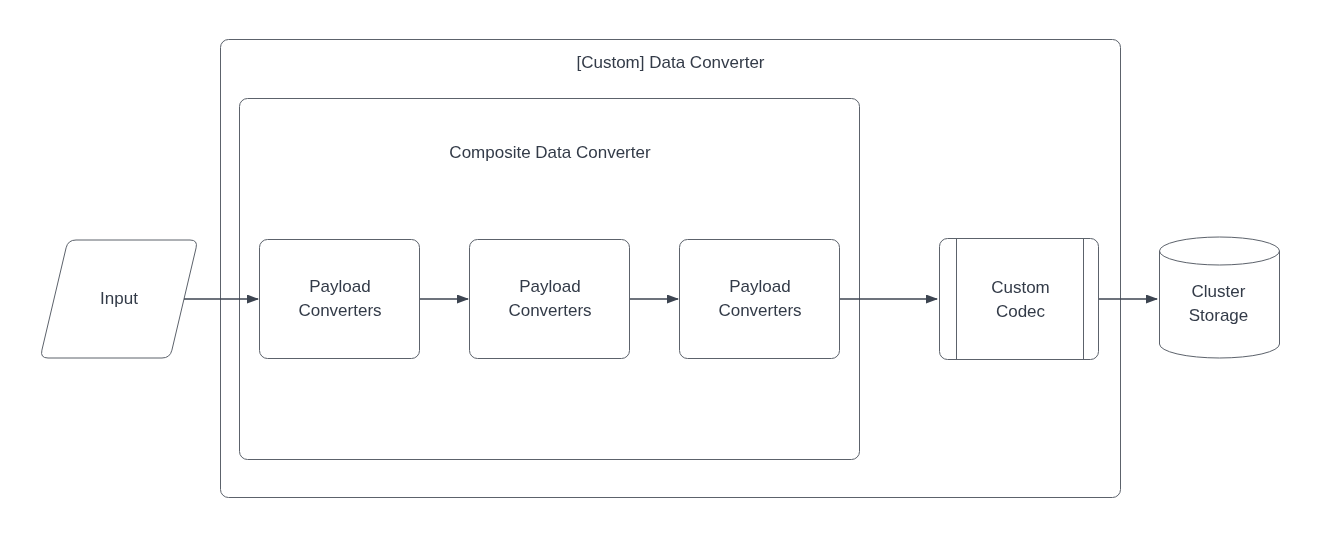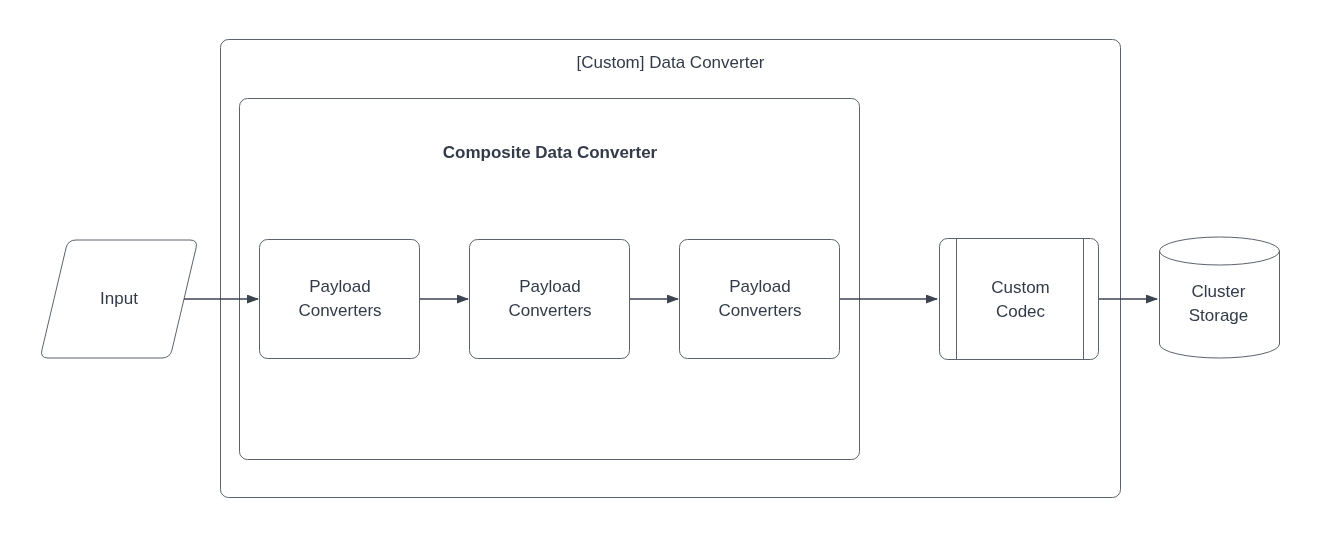--- a/index.html
+++ b/index.html
@@ -57,21 +57,21 @@
 
   <path class="arrow" d="M 184,299 L 258,299" marker-end="url(#arrowhead)"></path>
   <path class="arrow" d="M 420,299 L 468,299" marker-end="url(#arrowhead)"></path>
   <path class="arrow" d="M 630,299 L 678,299" marker-end="url(#arrowhead)"></path>
   <path class="arrow" d="M 840,299 L 937,299" marker-end="url(#arrowhead)"></path>
   <path class="arrow" d="M 1099,299 L 1157,299" marker-end="url(#arrowhead)"></path>
 </svg>
 
 <div class="label title" style="left:220px;top:51px;width:901px;height:24px;">[Custom] Data Converter</div>
 
-<div class="label title" style="left:240px;top:141px;width:620px;height:24px;font-weight:bold;">Composite Data Converter</div>
+<div class="label title" style="left:240px;top:141px;width:620px;height:24px;">Composite Data Converter</div>
 
 <div class="label" style="left:40px;top:240px;width:158px;height:118px;">Input</div>
 
 <div class="label" style="left:260px;top:240px;width:160px;height:118px;padding:0 28px;">Payload Converters</div>
 
 <div class="label" style="left:470px;top:240px;width:160px;height:118px;padding:0 28px;">Payload Converters</div>
 
 <div class="label" style="left:680px;top:240px;width:160px;height:118px;padding:0 28px;">Payload Converters</div>
 
 <div class="label" style="left:957px;top:239px;width:127px;height:121px;padding:0 20px;">Custom Codec</div>

